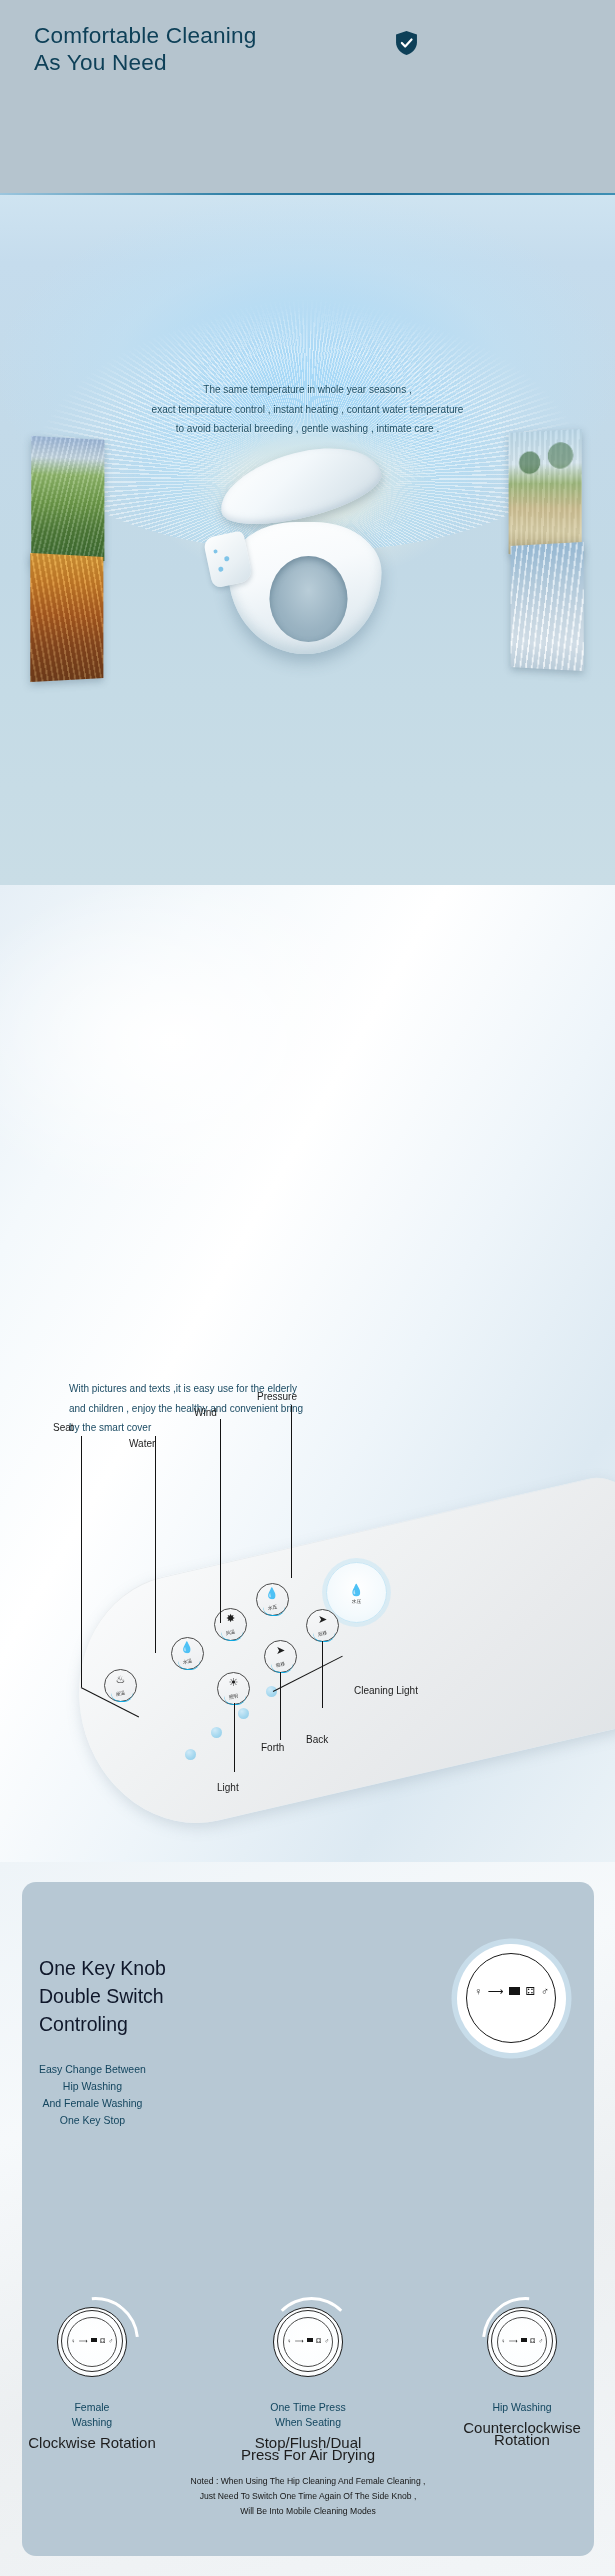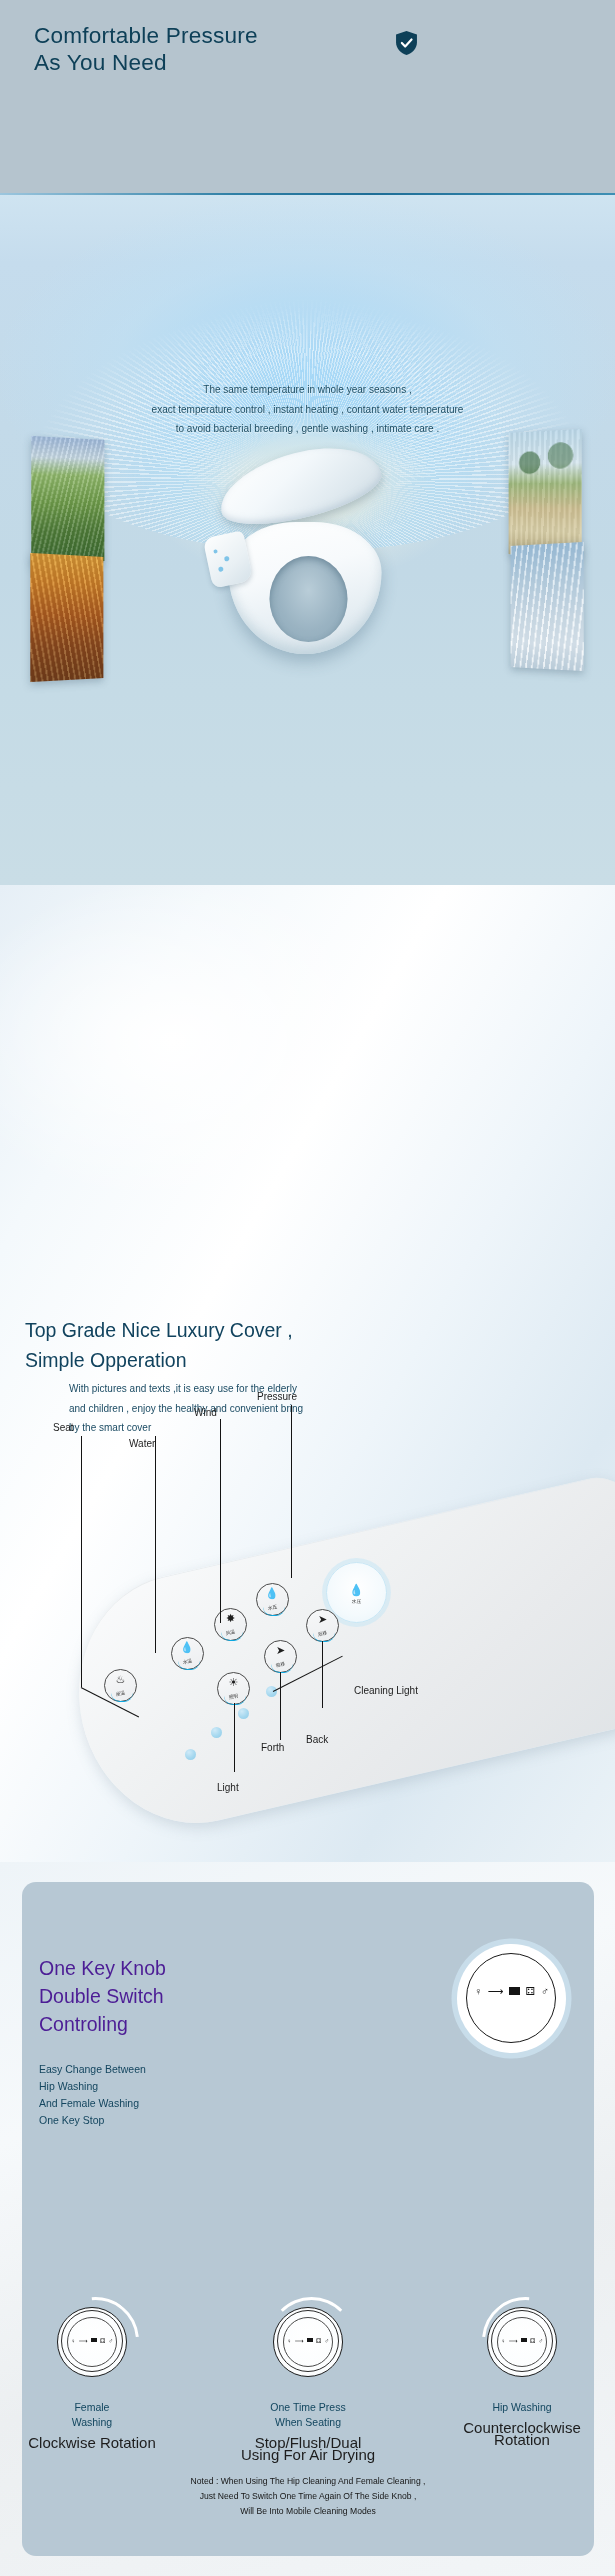--- a/index.html
+++ b/index.html
@@ -226,27 +226,28 @@
     position:absolute;top:1862px;left:0;width:615px;height:714px;
     background:linear-gradient(160deg,#eef4f8 0%,#f6f9fb 30%,#eceff1 60%,#f2f5f7 100%);
   }
   .knob-card{
     position:absolute;left:22px;top:19.5px;width:572px;height:674px;
     background:#b7c8d4;
     border-radius:14px;
   }
   .ok-title{
     position:absolute;left:17px;top:72px;
-    font-size:19.5px;line-height:28px;font-weight:400;color:#4c1d95;
+    font-size:19.5px;line-height:28px;font-weight:400;color:#0f172a;
     white-space:pre-line;
   }
   .ok-body{
     position:absolute;left:17px;top:179px;
     font-size:10.5px;line-height:17px;color:#14465f;
     white-space:pre-line;
+    text-align:center;
   }
   .ok-bigknob{
     position:absolute;right:28px;top:62px;width:109px;height:109px;
     border-radius:50%;
     background:#ffffff;
     box-shadow:0 0 0 5.5px rgba(205,228,242,.75);
   }
   .ok-bigknob .inner{
     position:absolute;left:9.3px;top:9.3px;width:90px;height:90px;
     border-radius:50%;border:1.2px solid #1a1a1a;box-sizing:border-box;
@@ -300,21 +301,21 @@
     position:absolute;left:0;bottom:37px;width:100%;text-align:center;
     font-size:8.6px;line-height:15px;color:#161616;white-space:pre-line;
   }
 </style>
 </head>
 <body>
 
 <div class="page">
 
   <div class="hero-header">
-    <div class="title">Comfortable Pressure
+    <div class="title">Comfortable Cleaning
 As You Need</div>
     <span class="shield-badge">
       <svg width="21" height="24" viewBox="0 0 27 31">
         <path d="M13.5 0 L27 4.5 V15 C27 23 20.5 29 13.5 31 C6.5 29 0 23 0 15 V4.5 Z" fill="#0e4058"></path>
         <path d="M7.5 15.5 L11.8 20 L20 11" stroke="#ffffff" stroke-width="2.8" fill="none" stroke-linecap="round" stroke-linejoin="round"></path>
       </svg>
     </span>
   </div>
 
   <div class="heating">
@@ -337,22 +338,20 @@
       </div>
       <div class="sidepanel">
         <span class="dot d1"></span>
           <span class="dot d2"></span>
           <span class="dot d3"></span>
       </div>
     </div>
   </div>
 
   <div class="topgrade">
-    <div class="tg-title">Top Grade Nice Luxury Cover ,
-Simple Opperation</div>
     <div class="tg-body">With pictures and texts ,it is easy use for the elderly
 and children , enjoy the healthy and convenient bring
 by the smart cover</div>
 
     <div class="panel-sheet"></div>
 
     <div class="knob-ring" style="left:326px;top:677px;">
       <span class="kglyph">💧</span>
       <span class="kcn">水压</span>
     </div>
@@ -474,21 +473,21 @@
         </div>
       </div>
 
       <div class="cap-main" style="left:3.9px;top:518px;">Female
 Washing</div>
       <div class="cap-sub" style="left:0px;top:555px;">Clockwise Rotation</div>
 
       <div class="cap-main" style="left:220px;top:518px;">One Time Press
 When Seating</div>
       <div class="cap-sub" style="left:216px;top:555px;">Stop/Flush/Dual
-Using For Air Drying</div>
+Press For Air Drying</div>
 
       <div class="cap-main" style="left:434px;top:518px;">Hip Washing</div>
       <div class="cap-sub" style="left:430px;top:540px;">Counterclockwise
 Rotation</div>
 
       <div class="noted">Noted : When Using The Hip Cleaning And Female Cleaning ,
 Just Need To Switch One Time Again Of The Side Knob ,
 Will Be Into Mobile Cleaning Modes</div>
     </div>
   </div>

